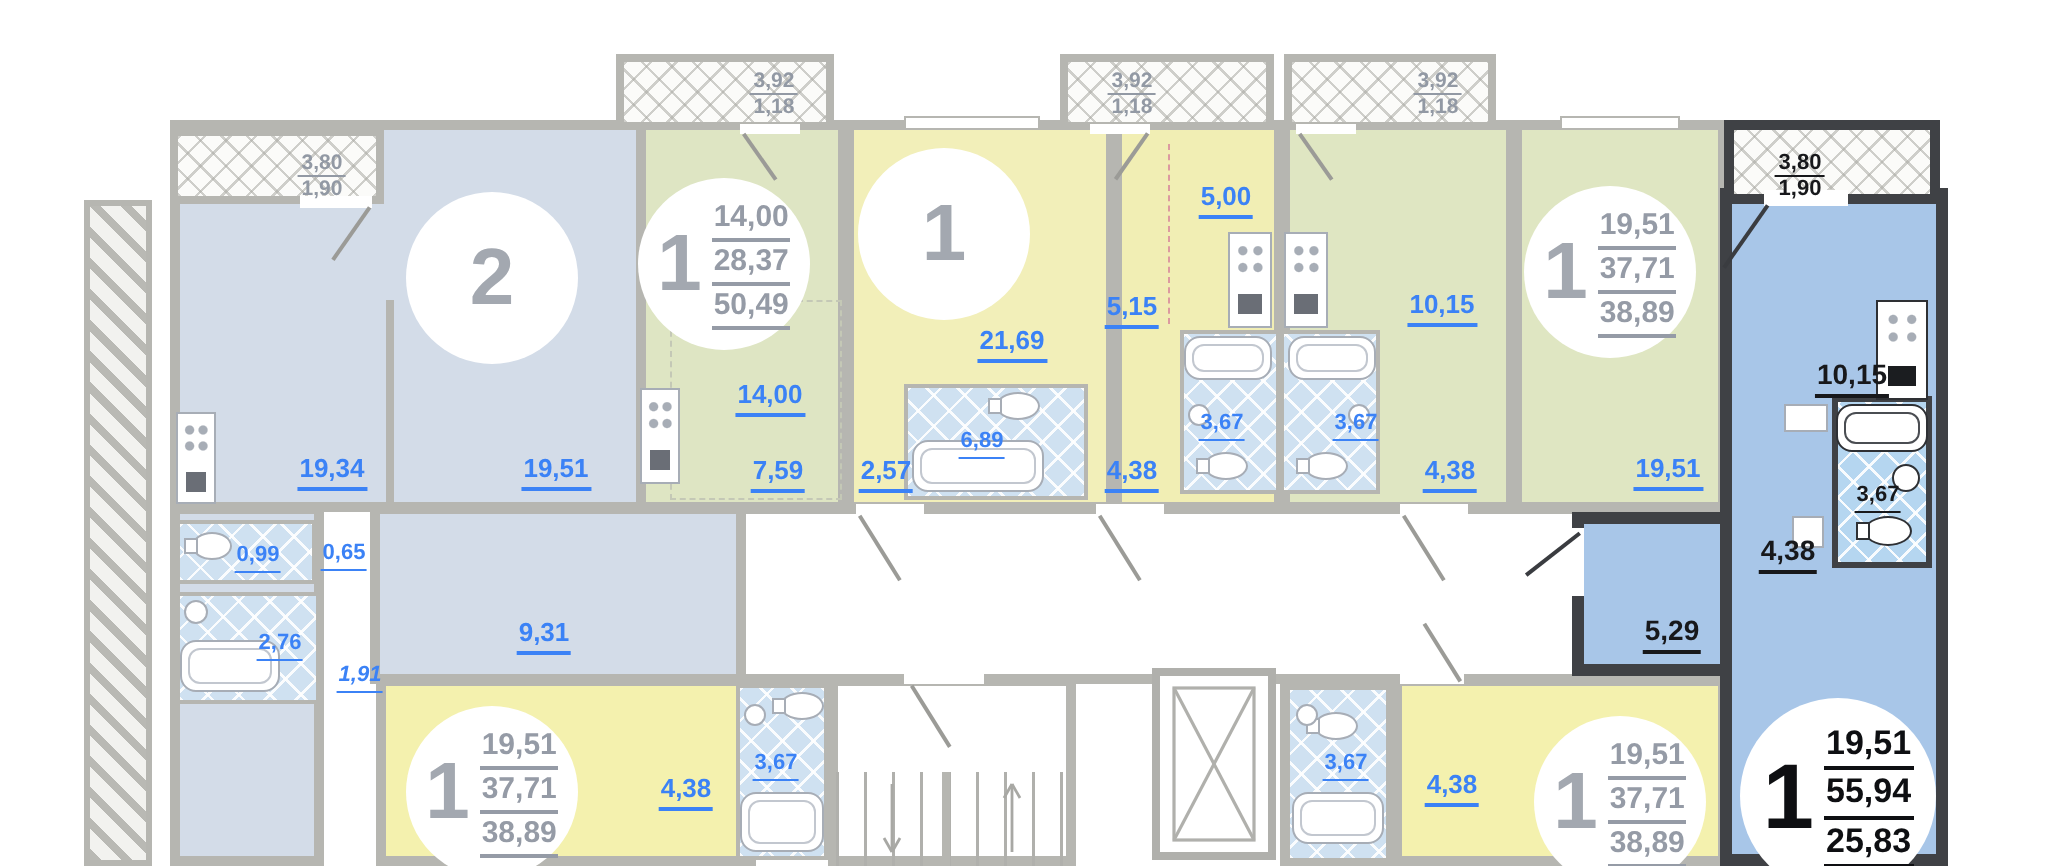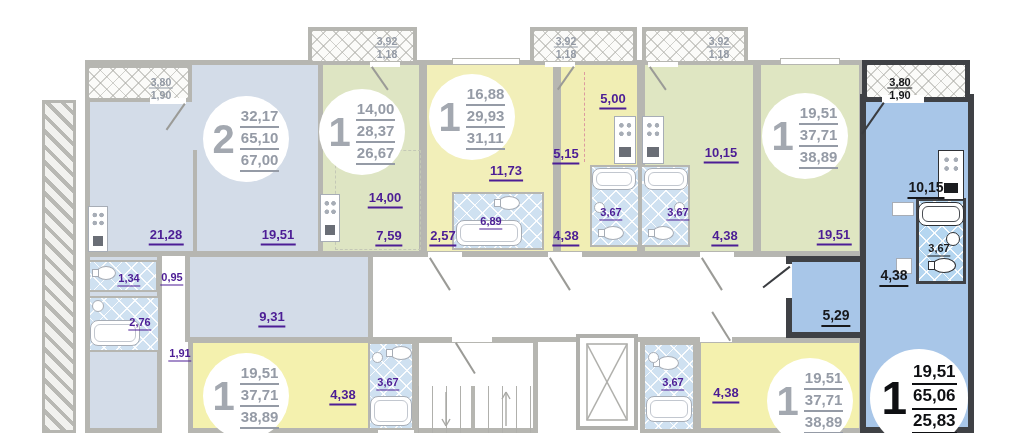--- a/index.html
+++ b/index.html
@@ -25,21 +25,21 @@
   
   .tile{position:absolute;box-sizing:border-box;border:2.5px solid #b6b6b1;background-color:#cfe1f1;
     background-image:repeating-linear-gradient(45deg,rgba(255,255,255,.9) 0 1.3px,transparent 1.3px 11px),
                      repeating-linear-gradient(135deg,rgba(255,255,255,.9) 0 1.3px,transparent 1.3px 11px);}
   .tile.hlt{border:3px solid #3f4145;background-color:#b5d6f0;}
   
   .hatch{position:absolute;box-sizing:border-box;border:3px solid #b6b6b1;
     background:repeating-linear-gradient(45deg,#b9b9b4 0 4px,#f2f2ef 4px 11px);}
   
   .lbl{position:absolute;transform:translate(-50%,-50%);white-space:nowrap;line-height:1;
-       font:bold 13px "Liberation Sans",sans-serif;color:#4c1d95;padding:0 1px 2px;
+       font:bold 13px "Liberation Sans",sans-serif;color:#3b82f6;padding:0 1px 2px;
        border-bottom:2px solid currentColor;}
   .lbl.sm{font-size:11px;border-bottom-width:1.5px;}
   .lbl.dark{color:#17181b;font-size:14px;}
   .lbl.dark.sm{font-size:11px;}
   .blab{position:absolute;transform:translate(-50%,-50%);text-align:center;line-height:1.3;
         font:bold 10.5px "Liberation Sans",sans-serif;color:#9299a4;}
   .blab .t{border-bottom:1.5px solid currentColor;padding:0 2px;}
   .blab.dark{color:#17181b;font-size:11px;}
   
   .ucircle{position:absolute;transform:translate(-50%,-50%);width:86px;height:86px;border-radius:50%;
@@ -211,73 +211,63 @@
     </div>
   <div class="blab" style="left:719px;top:47px;">
       <div class="t">3,92</div>
       <div>1,18</div>
     </div>
   <div class="blab dark" style="left:900px;top:88px;">
       <div class="t">3,80</div>
       <div>1,90</div>
     </div>
 
-  <div class="lbl" style="left:166px;top:236px;">21,28</div>
+  <div class="lbl" style="left:166px;top:236px;">19,34</div>
   <div class="lbl" style="left:278px;top:236px;">19,51</div>
-  <div class="lbl sm" style="left:129px;top:279px;">1,34</div>
-  <div class="lbl sm" style="left:172px;top:278px;">0,95</div>
+  <div class="lbl sm" style="left:129px;top:279px;">0,99</div>
+  <div class="lbl sm" style="left:172px;top:278px;">0,65</div>
   <div class="lbl sm" style="left:140px;top:323px;">2,76</div>
-  <div class="lbl sm" style="left:180px;top:354px;">1,91</div>
+  <div class="lbl sm" style="left:180px;top:339px;font-style:italic;">1,91</div>
   <div class="lbl" style="left:272px;top:318px;">9,31</div>
   <div class="lbl" style="left:385px;top:199px;">14,00</div>
   <div class="lbl" style="left:389px;top:237px;">7,59</div>
   <div class="lbl" style="left:443px;top:237px;">2,57</div>
   <div class="lbl sm" style="left:491px;top:222px;">6,89</div>
-  <div class="lbl" style="left:506px;top:172px;">11,73</div>
+  <div class="lbl" style="left:506px;top:172px;">21,69</div>
   <div class="lbl" style="left:613px;top:100px;">5,00</div>
   <div class="lbl" style="left:566px;top:155px;">5,15</div>
   <div class="lbl sm" style="left:611px;top:213px;">3,67</div>
   <div class="lbl sm" style="left:678px;top:213px;">3,67</div>
   <div class="lbl" style="left:566px;top:237px;">4,38</div>
   <div class="lbl" style="left:725px;top:237px;">4,38</div>
   <div class="lbl" style="left:721px;top:154px;">10,15</div>
   <div class="lbl" style="left:834px;top:236px;">19,51</div>
   <div class="lbl" style="left:343px;top:396px;">4,38</div>
   <div class="lbl sm" style="left:388px;top:383px;">3,67</div>
   <div class="lbl sm" style="left:673px;top:383px;">3,67</div>
   <div class="lbl" style="left:726px;top:394px;">4,38</div>
 
   <div class="lbl dark" style="left:926px;top:189px;">10,15</div>
   <div class="lbl dark sm" style="left:939px;top:249px;">3,67</div>
   <div class="lbl dark" style="left:894px;top:277px;">4,38</div>
   <div class="lbl dark" style="left:836px;top:317px;">5,29</div>
 
   <div class="ucircle" style="left:246px;top:139px;">
     <span class="big">2</span>
-    <span class="vals">
-        <span>32,17</span>
-        <span>65,10</span>
-        <span>67,00</span>
-      </span>
   </div>
   <div class="ucircle" style="left:362px;top:132px;">
     <span class="big">1</span>
     <span class="vals">
         <span>14,00</span>
         <span>28,37</span>
-        <span>26,67</span>
+        <span>50,49</span>
       </span>
   </div>
   <div class="ucircle" style="left:472px;top:117px;">
     <span class="big">1</span>
-    <span class="vals">
-        <span>16,88</span>
-        <span>29,93</span>
-        <span>31,11</span>
-      </span>
   </div>
   <div class="ucircle" style="left:805px;top:136px;">
     <span class="big">1</span>
     <span class="vals">
         <span>19,51</span>
         <span>37,71</span>
         <span>38,89</span>
       </span>
   </div>
   <div class="ucircle" style="left:246px;top:396px;">
@@ -293,18 +283,18 @@
     <span class="vals">
         <span>19,51</span>
         <span>37,71</span>
         <span>38,89</span>
       </span>
   </div>
   <div class="ucircle hlc" style="left:919px;top:398px;">
     <span class="big">1</span>
     <span class="vals">
         <span>19,51</span>
-        <span>65,06</span>
+        <span>55,94</span>
         <span>25,83</span>
       </span>
   </div>
 
 </div>
 
 </body></html>

